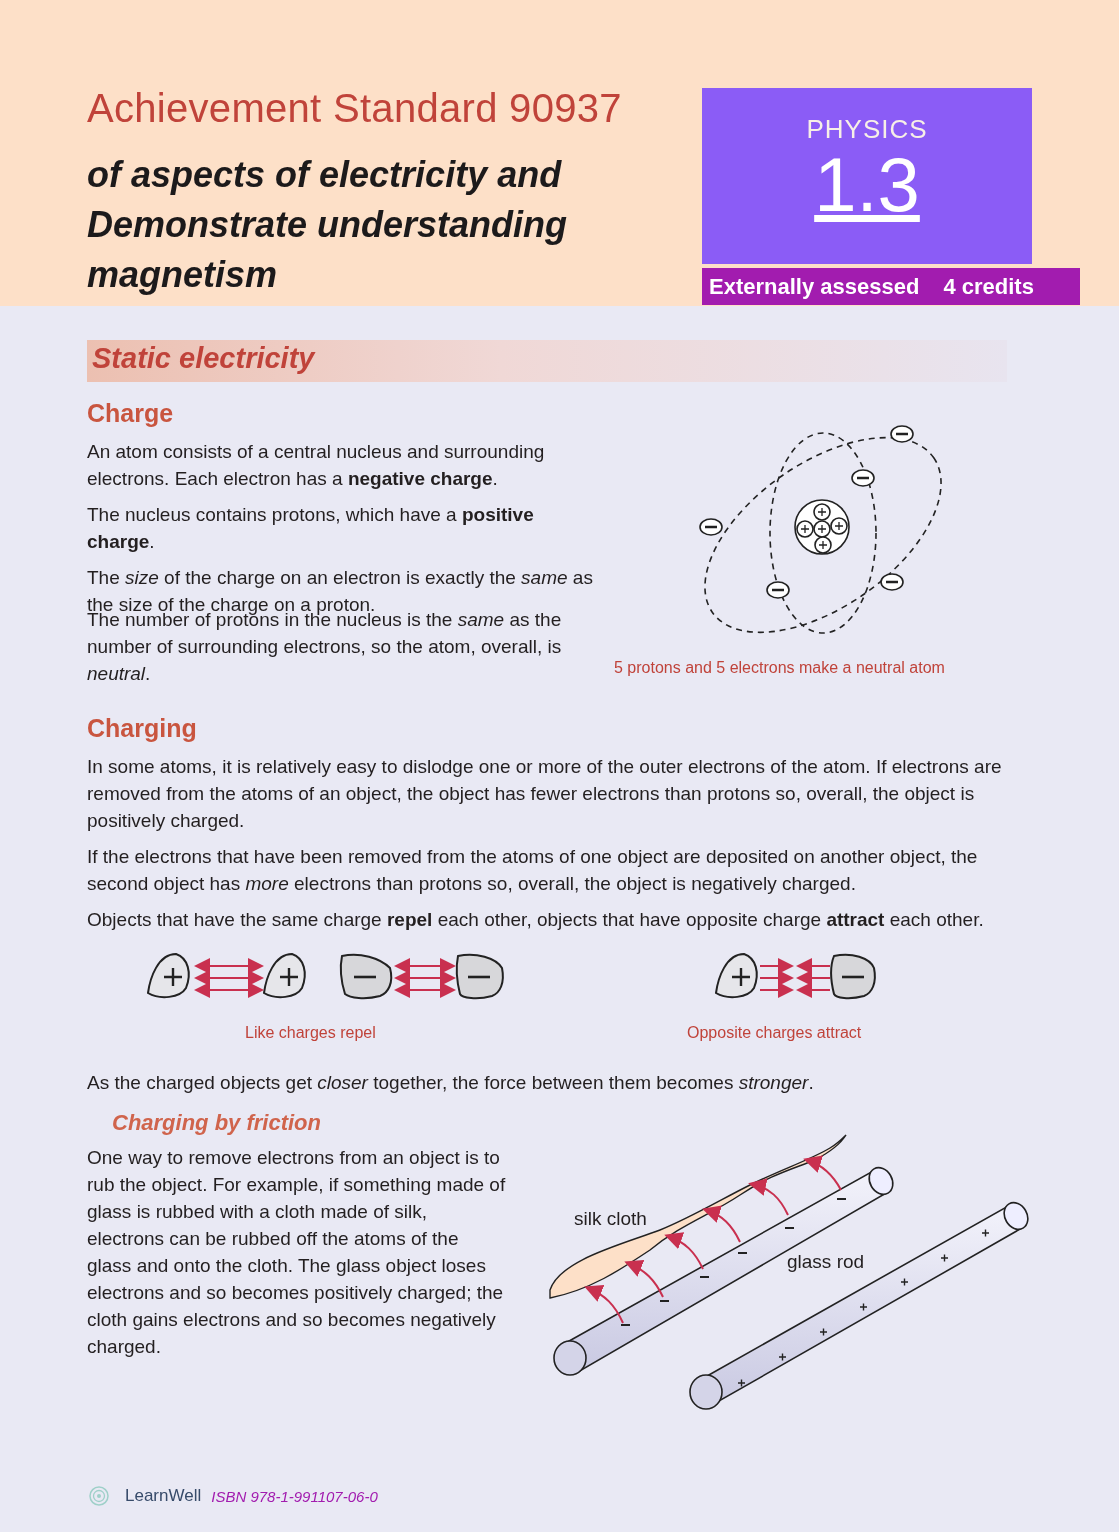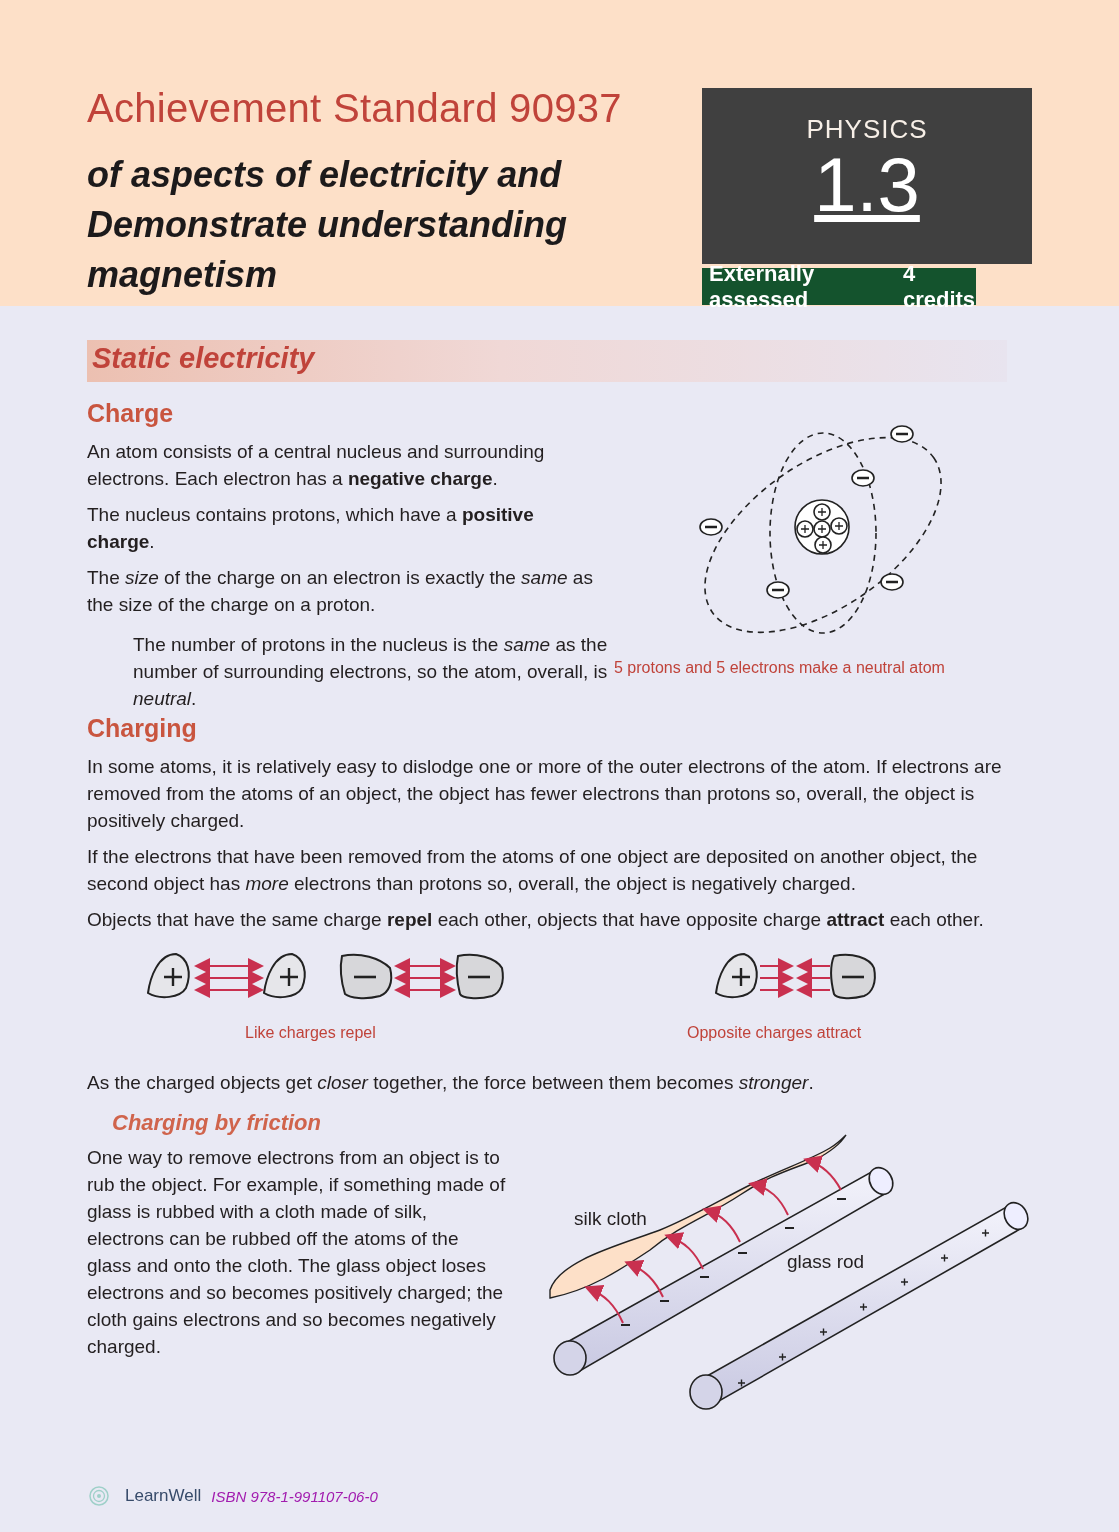--- a/index.html
+++ b/index.html
@@ -1,24 +1,24 @@
 <!DOCTYPE html>
 <html><head>
 <meta charset="utf-8">
 <style>
   * { box-sizing: border-box; margin: 0; padding: 0; }
   html, body { width: 1119px; height: 1532px; }
   body { background: #e9e9f4; font-family: "DejaVu Sans", sans-serif; color: #231f20; position: relative; overflow: hidden; }
   .header { position: absolute; left: 0; top: 0; width: 1119px; height: 306px; background: #fde0c8; }
   .std-title { position: absolute; left: 87px; top: 86px; font-family: "Liberation Sans", sans-serif; font-size: 40px; color: #c0433a; letter-spacing: 0.3px; }
   .std-sub { position: absolute; left: 87px; top: 150px; width: 560px; font-family: "Liberation Sans", sans-serif; font-weight: bold; font-style: italic; font-size: 36px; line-height: 50px; color: #1c1a1b; }
-  .badge { position: absolute; left: 702px; top: 88px; width: 330px; height: 176px; background: #404040; color: #fff; text-align: center; }
+  .badge { position: absolute; left: 702px; top: 88px; width: 330px; height: 176px; background: #8b5cf6; color: #fff; text-align: center; }
   .badge-subject { margin-top: 26px; font-size: 26px; letter-spacing: 1px; color: #f7efe7; font-family: "Liberation Sans", sans-serif; }
   .badge-num { font-size: 76px; line-height: 80px; margin-top: 0; font-family: "Liberation Sans", sans-serif; text-decoration: underline; }
-  .badge-foot { position: absolute; left: 702px; top: 268px; width: 274px; height: 37px; background: #14532d; color: #fff; font-family: "Liberation Sans", sans-serif; font-weight: bold; font-size: 22px; display: flex; align-items: center; padding-left: 7px; }
+  .badge-foot { position: absolute; left: 702px; top: 268px; width: 378px; height: 37px; background: #a21caf; color: #fff; font-family: "Liberation Sans", sans-serif; font-weight: bold; font-size: 22px; display: flex; align-items: center; padding-left: 7px; }
   .badge-foot span + span { margin-left: 24px; }
   .section-bar { position: absolute; left: 87px; top: 340px; width: 920px; height: 42px; background: linear-gradient(to right, #ecc0b1, #f0d8d6 45%, #e8e4ef); }
   .section-bar span { position: absolute; left: 5px; top: 2px; font-family: "Liberation Sans", sans-serif; font-weight: bold; font-style: italic; font-size: 29px; color: #c0433a; }
   .h2 { position: absolute; font-family: "Liberation Sans", sans-serif; font-weight: bold; font-size: 25px; color: #c9553f; }
   .h3 { position: absolute; font-family: "Liberation Sans", sans-serif; font-weight: bold; font-style: italic; font-size: 22px; color: #d0644c; }
   .p { position: absolute; font-family: "Liberation Sans", sans-serif; font-size: 19px; line-height: 27px; color: #231f20; }
   .p b { font-weight: bold; }
   .caption { position: absolute; font-family: "Liberation Sans", sans-serif; font-size: 16px; color: #c0433a; }
   .diagram { position: absolute; }
   .footer { position: absolute; left: 89px; top: 1486px; font-family: "Liberation Sans", sans-serif; font-size: 15px; display: flex; align-items: center; white-space: nowrap; }
@@ -47,21 +47,21 @@
 </div>
 
 <div class="section-bar">
   <span>Static electricity</span>
 </div>
 
 <div class="h2" style="left:87px;top:399px;">Charge</div>
 <div class="p" style="left:87px;top:438px;width:500px;"><span>An atom consists of a central nucleus and surrounding electrons. Each electron has a </span><b>negative charge</b><span>.</span></div>
 <div class="p" style="left:87px;top:501px;width:500px;"><span>The nucleus contains protons, which have a </span><b>positive charge</b><span>.</span></div>
 <div class="p" style="left:87px;top:564px;width:510px;"><span>The </span><i>size</i><span> of the charge on an electron is exactly the </span><i>same</i><span> as the size of the charge on a proton.</span></div>
-<div class="p" style="left:87px;top:631px;width:510px;margin-left:46px;"><span>The number of protons in the nucleus is the </span><i>same</i><span> as the number of surrounding electrons, so the atom, overall, is </span><i>neutral</i><span>.</span></div>
+<div class="p" style="left:87px;top:606px;width:510px;"><span>The number of protons in the nucleus is the </span><i>same</i><span> as the number of surrounding electrons, so the atom, overall, is </span><i>neutral</i><span>.</span></div>
 
 <svg class="diagram" style="left:680px;top:415px;" width="290" height="240">
   <g fill="none" stroke="#222" stroke-width="1.6" stroke-dasharray="6,5">
     <ellipse cx="143" cy="120" rx="135" ry="72" transform="rotate(-35 143 120)"></ellipse>
     <ellipse cx="143" cy="118" rx="53" ry="100" transform="rotate(0 143 118)"></ellipse>
   </g>
   <g stroke="#222" stroke-width="1.6" fill="#fff">
     <circle cx="142" cy="112" r="27"></circle>
     <circle cx="142" cy="97" r="8"></circle>
       <circle cx="125" cy="114" r="8"></circle>

